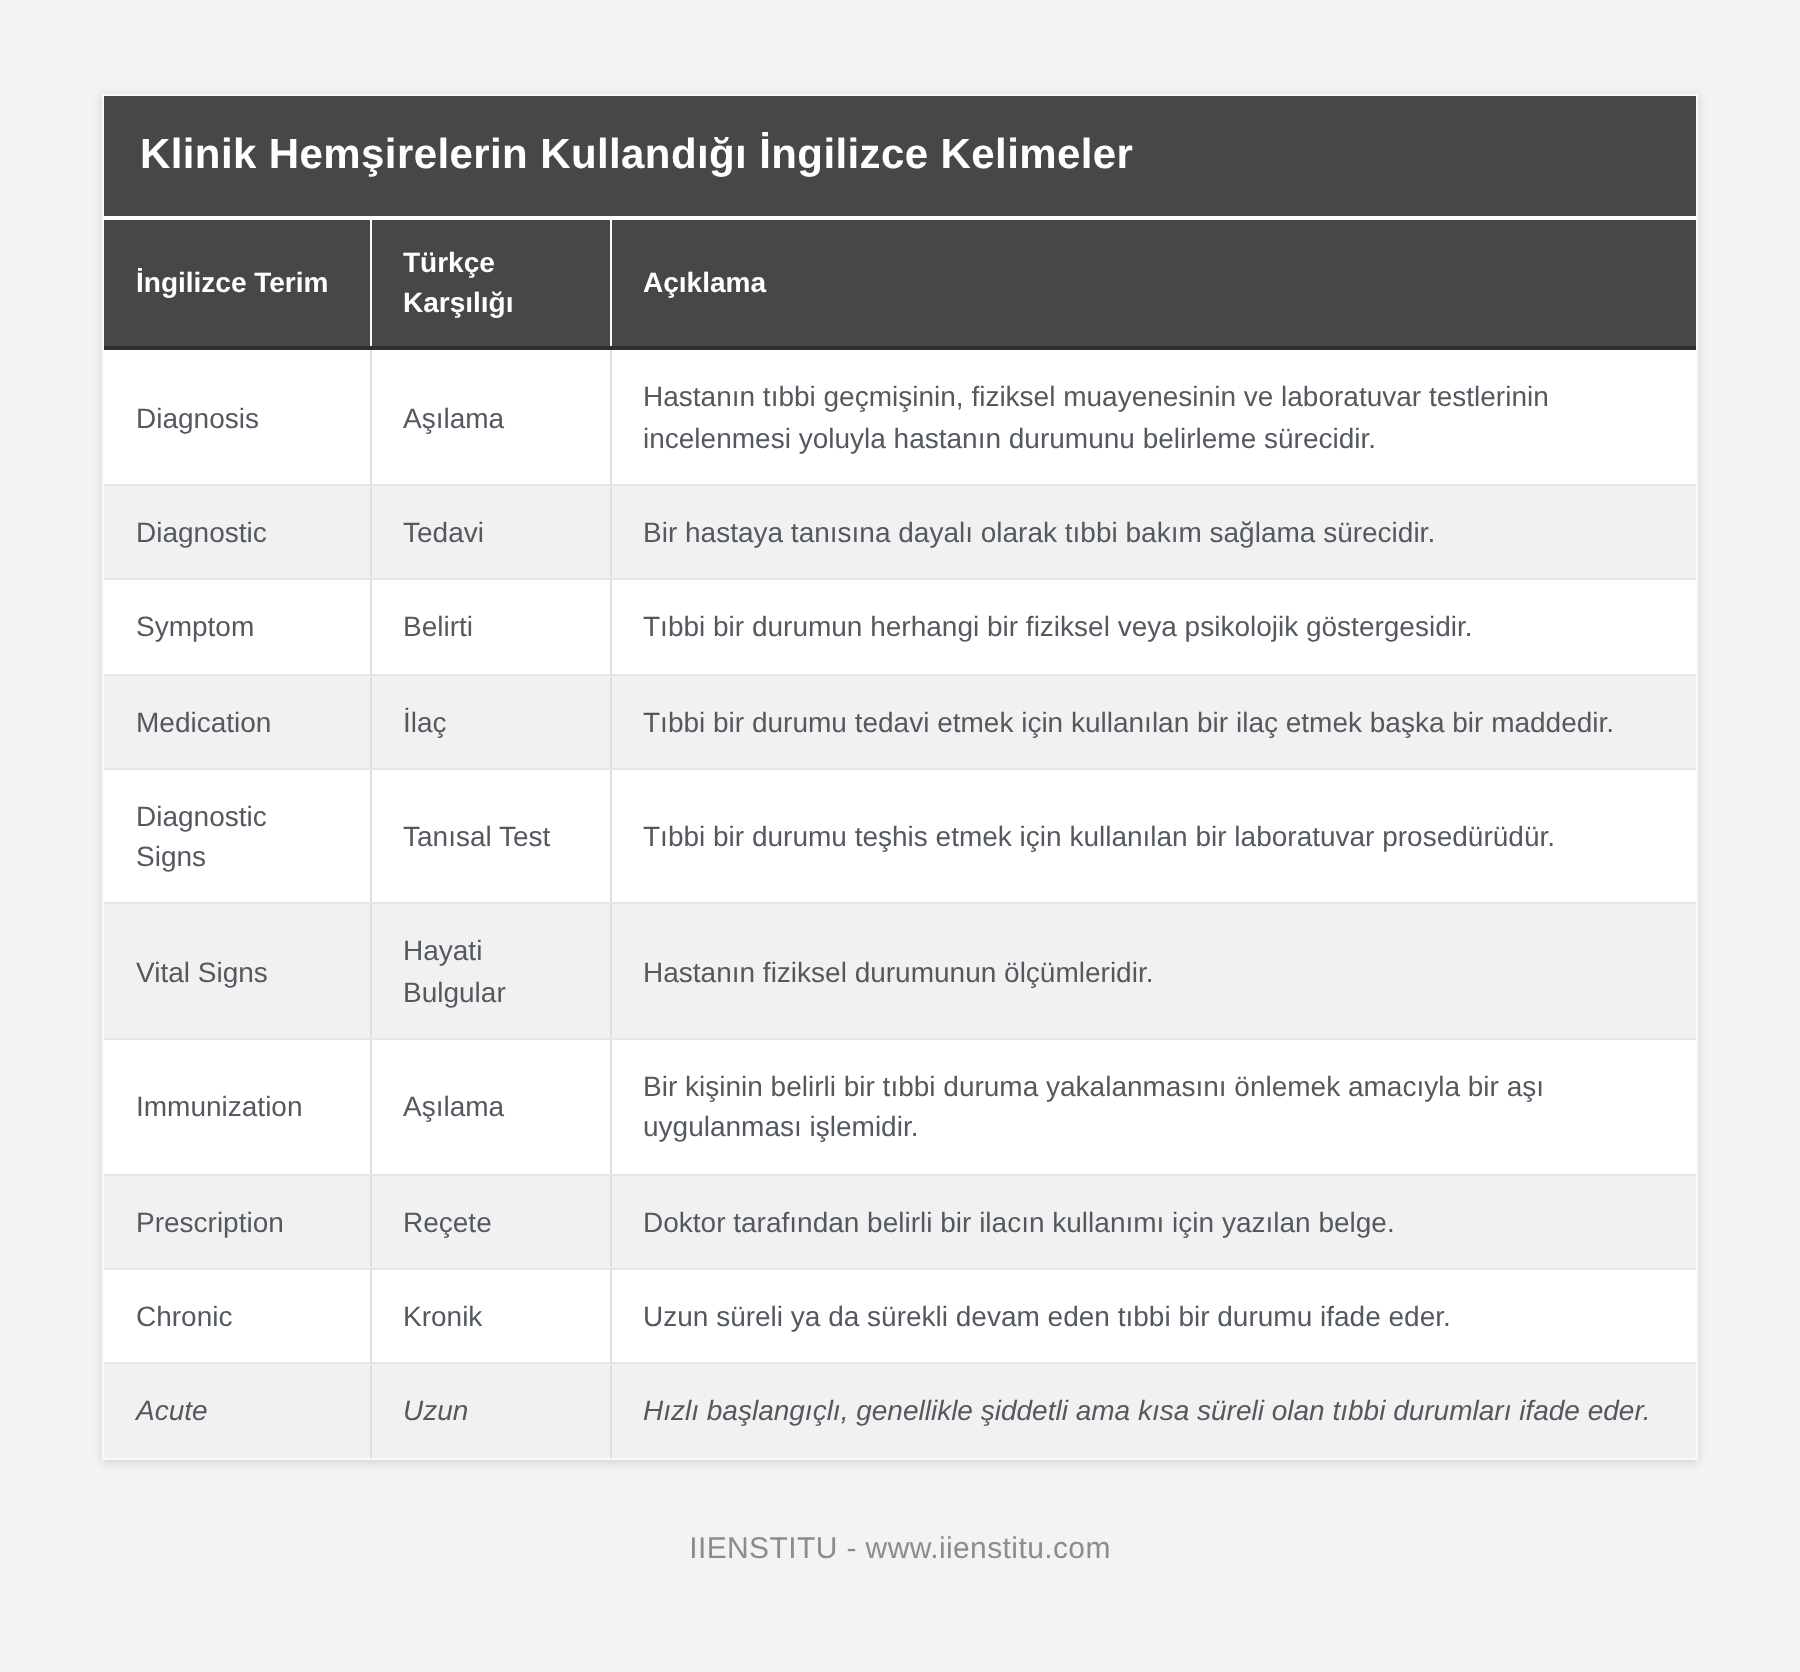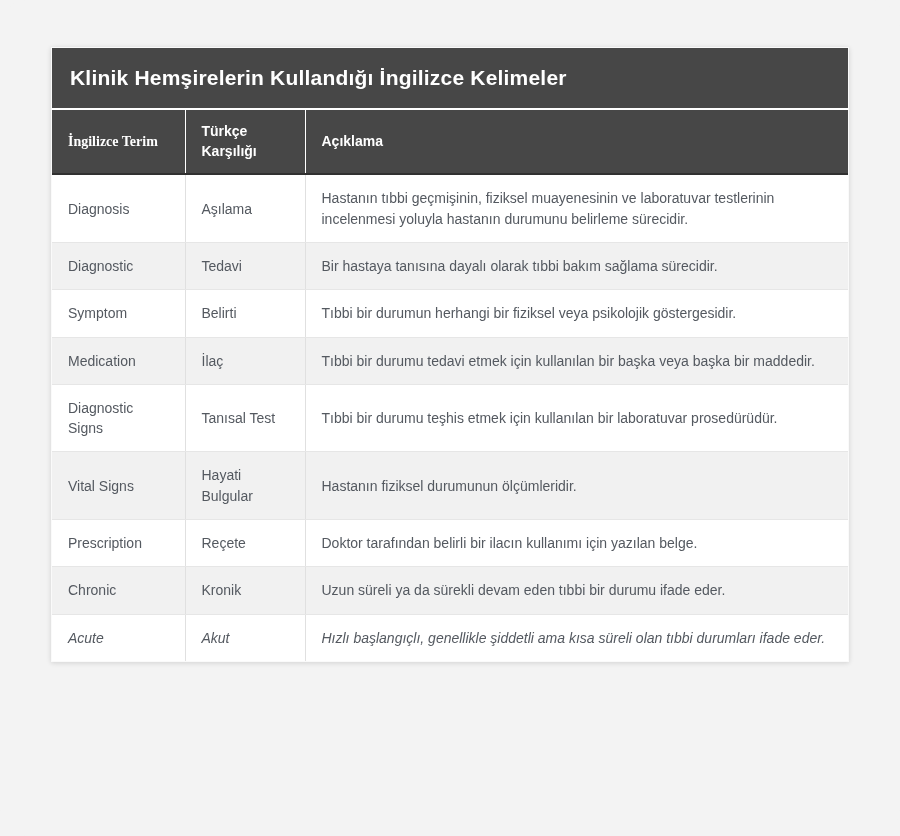--- a/index.html
+++ b/index.html
@@ -47,21 +47,21 @@
     color: #ffffff;
     font-size: 14px;
     font-weight: bold;
     text-align: left;
     vertical-align: middle;
     padding: 12px 14px 12px 16px;
     line-height: 1.4;
     border-left: 1px solid #ffffff;
     border-bottom: 2px solid #303030;
   }
-  thead th:first-child { border-left: none; font-family: Liberation Serif, serif; }
+  thead th:first-child { border-left: none; }
   tbody td {
     font-size: 14px;
     color: #545960;
     vertical-align: middle;
     padding: 13px 14px 13px 16px;
     line-height: 1.45;
     border-left: 1px solid #e0e0e0;
     border-bottom: 1px solid #e6e6e6;
   }
   tbody td:first-child { border-left: none; }
@@ -114,46 +114,52 @@
     <td class="desc">Bir hastaya tanısına dayalı olarak tıbbi bakım sağlama sürecidir.</td>
   </tr>
           <tr>
     <td>Symptom</td>
     <td>Belirti</td>
     <td class="desc">Tıbbi bir durumun herhangi bir fiziksel veya psikolojik göstergesidir.</td>
   </tr>
           <tr>
     <td>Medication</td>
     <td>İlaç</td>
-    <td class="desc">Tıbbi bir durumu tedavi etmek için kullanılan bir başka veya başka bir maddedir.</td>
+    <td class="desc">Tıbbi bir durumu tedavi etmek için kullanılan bir ilaç etmek başka bir maddedir.</td>
   </tr>
           <tr>
     <td>Diagnostic Signs</td>
     <td>Tanısal Test</td>
     <td class="desc">Tıbbi bir durumu teşhis etmek için kullanılan bir laboratuvar prosedürüdür.</td>
   </tr>
           <tr>
     <td>Vital Signs</td>
     <td>Hayati Bulgular</td>
     <td class="desc">Hastanın fiziksel durumunun ölçümleridir.</td>
+  </tr>
+          <tr>
+    <td>Immunization</td>
+    <td>Aşılama</td>
+    <td class="desc">Bir kişinin belirli bir tıbbi duruma yakalanmasını önlemek amacıyla bir aşı uygulanması işlemidir.</td>
   </tr>
           <tr>
     <td>Prescription</td>
     <td>Reçete</td>
     <td class="desc">Doktor tarafından belirli bir ilacın kullanımı için yazılan belge.</td>
   </tr>
           <tr>
     <td>Chronic</td>
     <td>Kronik</td>
     <td class="desc">Uzun süreli ya da sürekli devam eden tıbbi bir durumu ifade eder.</td>
   </tr>
           <tr>
     <td>Acute</td>
-    <td>Akut</td>
+    <td>Uzun</td>
     <td class="desc">Hızlı başlangıçlı, genellikle şiddetli ama kısa süreli olan tıbbi durumları ifade eder.</td>
   </tr>
         </tbody>
     </table>
 
   </div>
 
+  <div class="footer">IIENSTITU - www.iienstitu.com</div>
 
 </div>
 
 </body></html>

